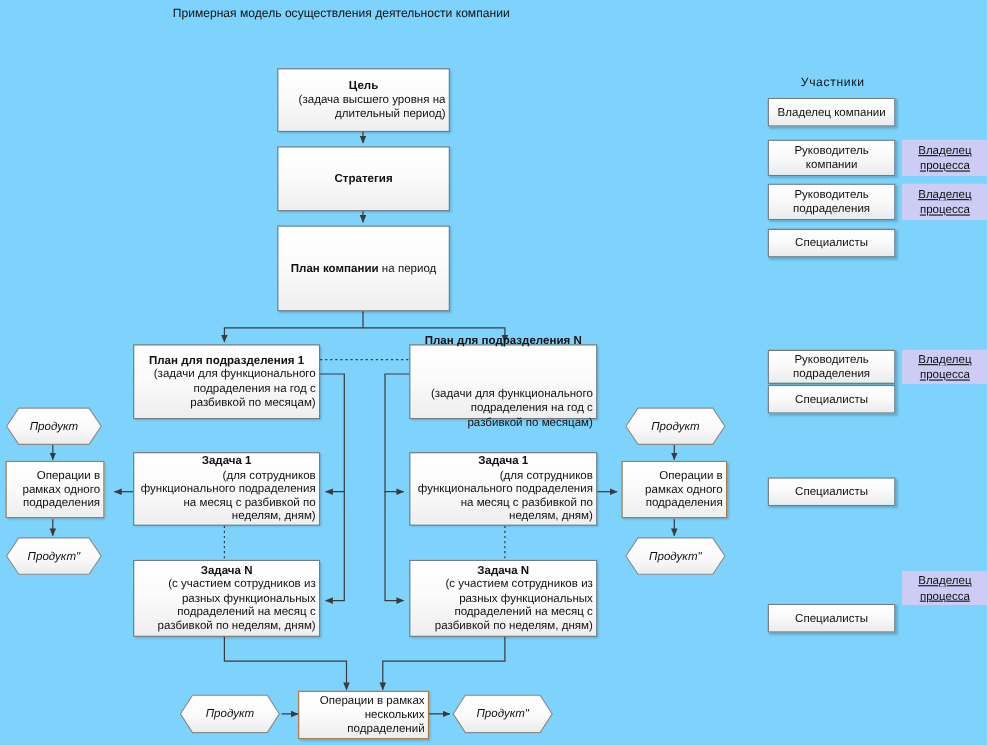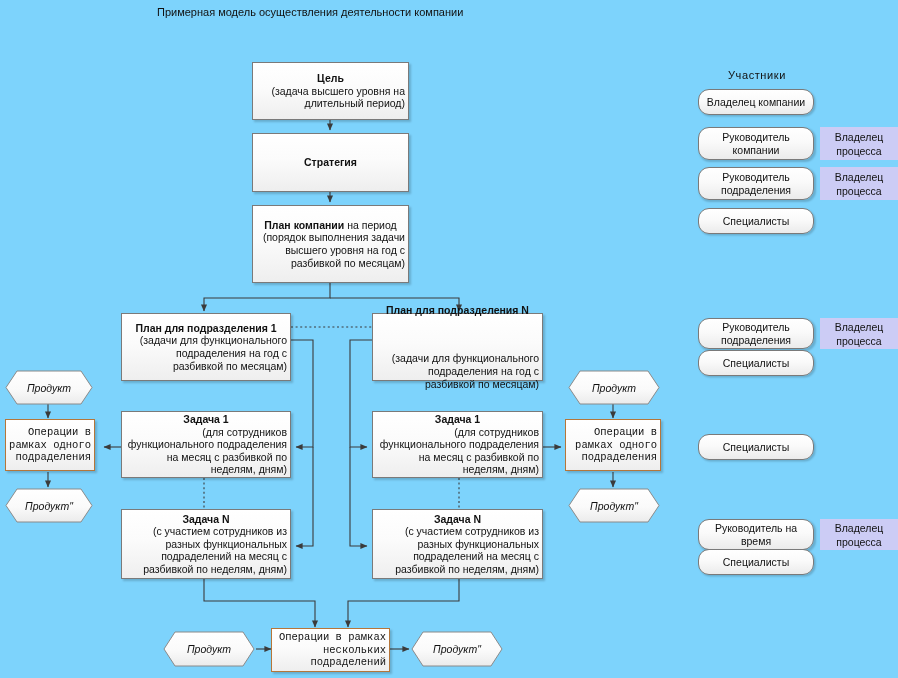--- a/index.html
+++ b/index.html
@@ -44,21 +44,20 @@
   .node .ttl {
     font-weight: bold;
     display: block;
   }
   .node .sub {
     display: block;
   }
   .node.op {
     border: 1.6px solid #b5763a;
     font-size: 10.5px;
-    font-family: Liberation Mono, monospace;
   }
   .title {
     position: absolute;
     font-size: 11px;
     color: #111111;
     white-space: nowrap;
   }
   .panel-title {
     position: absolute;
     font-size: 11px;
@@ -68,38 +67,39 @@
   }
   .pill {
     position: absolute;
     box-sizing: border-box;
     display: flex;
     align-items: center;
     justify-content: center;
     text-align: center;
     background: linear-gradient(to bottom, #ffffff 0%, #fafafa 45%, #ebebeb 100%);
     border: 1px solid #7a7a7a;
-    border-radius: 11px;
+    border-radius: 1px;
     font-size: 10.5px;
     line-height: 12.4px;
     color: #111111;
     box-shadow: 1.5px 1.5px 2px rgba(0,0,0,0.18);
     padding: 1px 4px;
   }
   .owner {
     position: absolute;
     box-sizing: border-box;
     display: flex;
     align-items: center;
     justify-content: center;
     text-align: center;
     font-size: 10.5px;
     line-height: 14px;
     color: #111111;
     background: #ccccf5;
+    text-decoration: underline;
   }
   .hexwrap {
     position: absolute;
     box-sizing: border-box;
     font-style: italic;
   }
   .hexwrap .hexlabel {
     position: absolute;
     left: 0; top: 0;
     width: 100%; height: 100%;
@@ -175,21 +175,20 @@
     <span class="ttl">Цель</span>
     <span class="sub">(задача высшего уровня на длительный период)</span>
   </div>
 
   <div class="node" style="left:252px; top:133px; width:157px; height:59px;">
     <span class="ttl">Стратегия</span>
   </div>
 
   <div class="node" style="left:252px; top:205px; width:157px; height:78px;">
     <span class="sub"><b>План компании</b><span> на период</span></span>
-    <span class="sub">(порядок выполнения задачи высшего уровня на год с разбивкой по месяцам)</span>
   </div>
 
   <div class="node" style="left:121px; top:313px; width:170px; height:68px;">
     <span class="ttl">План для подразделения 1</span>
     <span class="sub">(задачи для функционального подраделения на год с разбивкой по месяцам)</span>
   </div>
 
   <div class="node" style="left:372px; top:313px; width:171px; height:68px;gap:36px;">
     <span class="ttl">План для подразделения N</span>
     <span class="sub">(задачи для функционального подраделения на год с разбивкой по месяцам)</span>
@@ -308,23 +307,20 @@
   </div>
 
   <div class="pill" style="left:698px; top:350px; width:116px; height:26px;">
     <span>Специалисты</span>
   </div>
 
   <div class="pill" style="left:698px; top:434px; width:116px; height:26px;">
     <span>Специалисты</span>
   </div>
 
-  <div class="pill" style="left:698px; top:519px; width:116px; height:31px;">
-    <span>Руководитель на время</span>
-  </div>
   <div class="owner" style="left:820px; top:519px; width:78px; height:31px;">
     <span>Владелец процесса</span>
   </div>
 
   <div class="pill" style="left:698px; top:549px; width:116px; height:26px;">
     <span>Специалисты</span>
   </div>
 
 </div>
 

